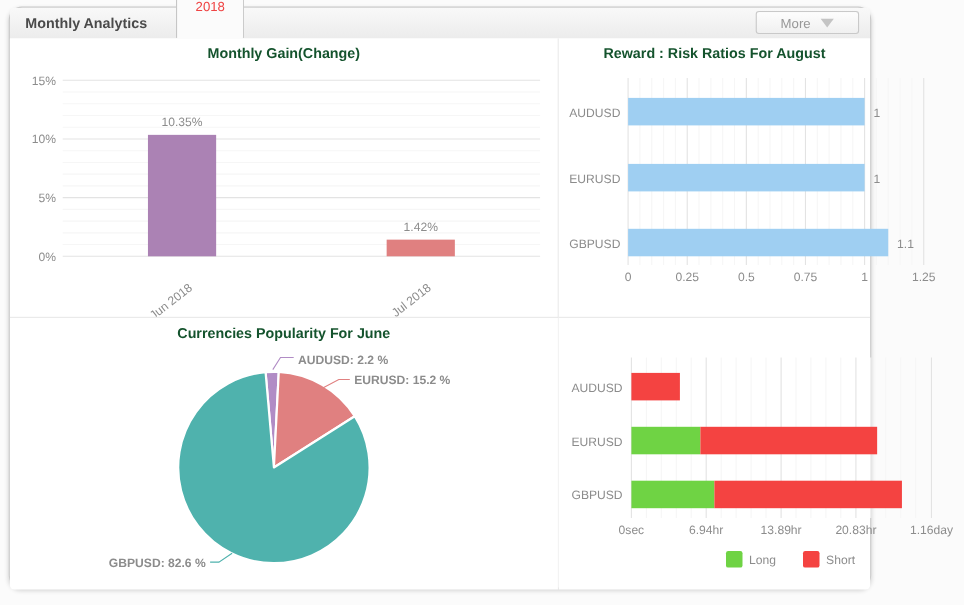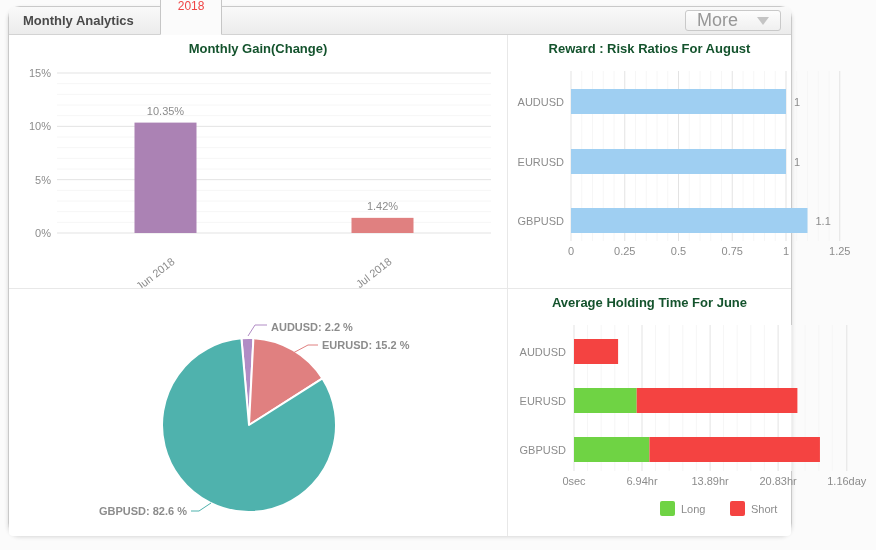--- a/index.html
+++ b/index.html
@@ -5,23 +5,23 @@
   html,body{margin:0;padding:0;width:876px;height:550px;background:#fbfbfb;
     font-family:"Liberation Sans",sans-serif;overflow:hidden;}
   .card{position:absolute;left:8px;top:6px;width:784px;height:529px;background:#ffffff;
     border:1px solid #c9c9c9;border-radius:12px;box-shadow:0 2px 4px rgba(0,0,0,0.15);box-sizing:border-box;}
   .hdr{height:27px;background:linear-gradient(#f9f9f9,#ececec);border-bottom:1px solid #d3d3d3;
     border-radius:4px 4px 0 0;display:flex;align-items:center;}
   .hdr-title{margin-left:14px;font-weight:bold;font-size:13px;color:#4a4a4a;}
   .tab{margin-left:26px;align-self:flex-end;height:23px;line-height:23px;padding:16px 17px;
     background:#fbfbfb;border:1px solid #c6c6c6;border-bottom:1px solid #fbfbfb;
     border-radius:3px 3px 0 0;font-size:12px;color:#ef4444;position:relative;top:1px;cursor:pointer;}
-  .more-btn{margin-left:auto;margin-right:10px;height:19px;padding:0 11px;display:flex;align-items:center;gap:19px;
+  .more-btn{margin-left:auto;margin-right:10px;height:19px;padding:0 22px;display:flex;align-items:center;gap:9px;
     background:linear-gradient(#fdfdfd,#f0f0f0);border:1px solid #c9c9c9;border-radius:3px;
-    font-size:18px;color:#979797;cursor:pointer;}
+    font-size:12px;color:#979797;cursor:pointer;}
   .tri{width:0;height:0;border-left:6px solid transparent;border-right:6px solid transparent;
     border-top:8px solid #c4c4c4;}
   .content{display:grid;grid-template-columns:499px 1fr;grid-template-rows:254px 1fr;height:501px;}
   .panel{position:relative;background:#fff;box-sizing:border-box;}
   .p-tl{border-right:1px solid #e8e8e8;border-bottom:1px solid #e8e8e8;}
   .p-tr{border-bottom:1px solid #e8e8e8;}
   .p-bl{border-right:1px solid #e8e8e8;border-radius:0 0 0 4px;}
   .p-br{border-radius:0 0 4px 0;}
   .ctitle{position:absolute;top:6px;left:0;width:100%;text-align:center;
     font-size:13px;font-weight:bold;color:#14532d;z-index:2;}
@@ -112,34 +112,34 @@
           <text x="56" y="71" text-anchor="end">AUDUSD</text>
           <rect x="63" y="114" width="215" height="25" fill="#9fcff2"></rect>
           <text x="286" y="131" fill="#3d3d3d">1</text>
           <text x="56" y="131" text-anchor="end">EURUSD</text>
           <rect x="63" y="173" width="236.50000000000003" height="25" fill="#9fcff2"></rect>
           <text x="307.5" y="190" fill="#3d3d3d">1.1</text>
           <text x="56" y="190" text-anchor="end">GBPUSD</text>
         </svg>
     </div>
     <div class="panel p-bl">
+      <div class="ctitle">Currencies Popularity For June</div>
       <svg id="svg-pie" width="498" height="246">
           <path d="M 240 136 L 232.42 49.33 A 87 87 0 0 1 244.43 49.11 Z" fill="#b18cc5" stroke="#ffffff" stroke-width="2" stroke-linejoin="round"></path>
           <path d="M 240 136 L 244.43 49.11 A 87 87 0 0 1 313.49 89.43 Z" fill="#e08080" stroke="#ffffff" stroke-width="2" stroke-linejoin="round"></path>
           <path d="M 240 136 L 313.49 89.43 A 87 87 0 1 1 232.42 49.33 Z" fill="#4fb2ad" stroke="#ffffff" stroke-width="2" stroke-linejoin="round"></path>
           <polyline points="239,47 246,36 258,36" fill="none" stroke="#b18cc5" stroke-width="1"></polyline>
           <text x="262" y="42" text-anchor="start" fill="#2e2e2e" font-weight="bold">AUDUSD: 2.2 %</text>
           <polyline points="284,64 299,56 309,56" fill="none" stroke="#e08080" stroke-width="1"></polyline>
           <text x="313" y="60" text-anchor="start" fill="#2e2e2e" font-weight="bold">EURUSD: 15.2 %</text>
           <polyline points="202,214 190,222 182,222" fill="none" stroke="#4fb2ad" stroke-width="1"></polyline>
           <text x="178" y="226" text-anchor="end" fill="#2e2e2e" font-weight="bold">GBPUSD: 82.6 %</text>
         </svg>
     </div>
     <div class="panel p-br">
-      <div class="ctitle">Average Holding Time For June</div>
       <svg id="svg-holding" width="359" height="246">
           <line x1="79.6" y1="36" x2="79.6" y2="182" stroke="#f6f6f6"></line>
           <line x1="93.2" y1="36" x2="93.2" y2="182" stroke="#f6f6f6"></line>
           <line x1="106.80000000000001" y1="36" x2="106.80000000000001" y2="182" stroke="#f6f6f6"></line>
           <line x1="120.4" y1="36" x2="120.4" y2="182" stroke="#f6f6f6"></line>
           <line x1="147.60000000000002" y1="36" x2="147.60000000000002" y2="182" stroke="#f6f6f6"></line>
           <line x1="161.2" y1="36" x2="161.2" y2="182" stroke="#f6f6f6"></line>
           <line x1="174.8" y1="36" x2="174.8" y2="182" stroke="#f6f6f6"></line>
           <line x1="188.4" y1="36" x2="188.4" y2="182" stroke="#f6f6f6"></line>
           <line x1="215.6" y1="36" x2="215.6" y2="182" stroke="#f6f6f6"></line>

